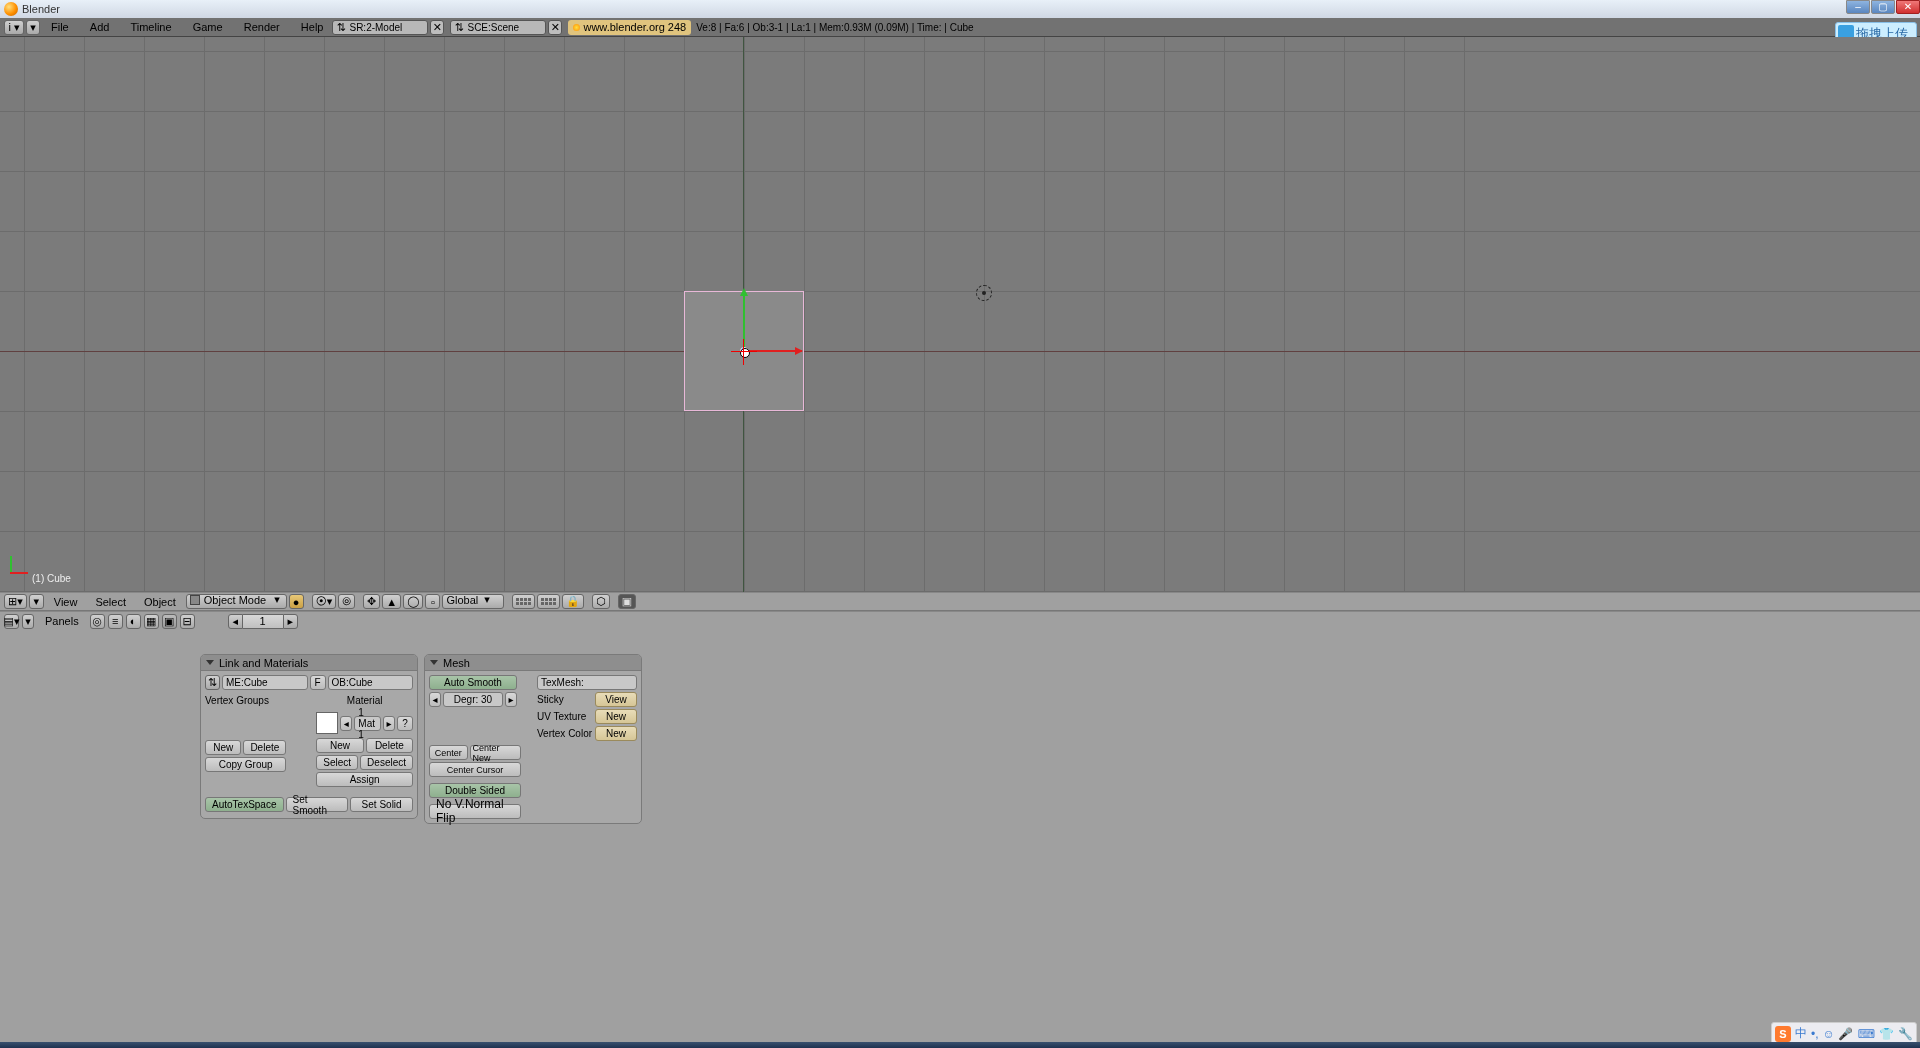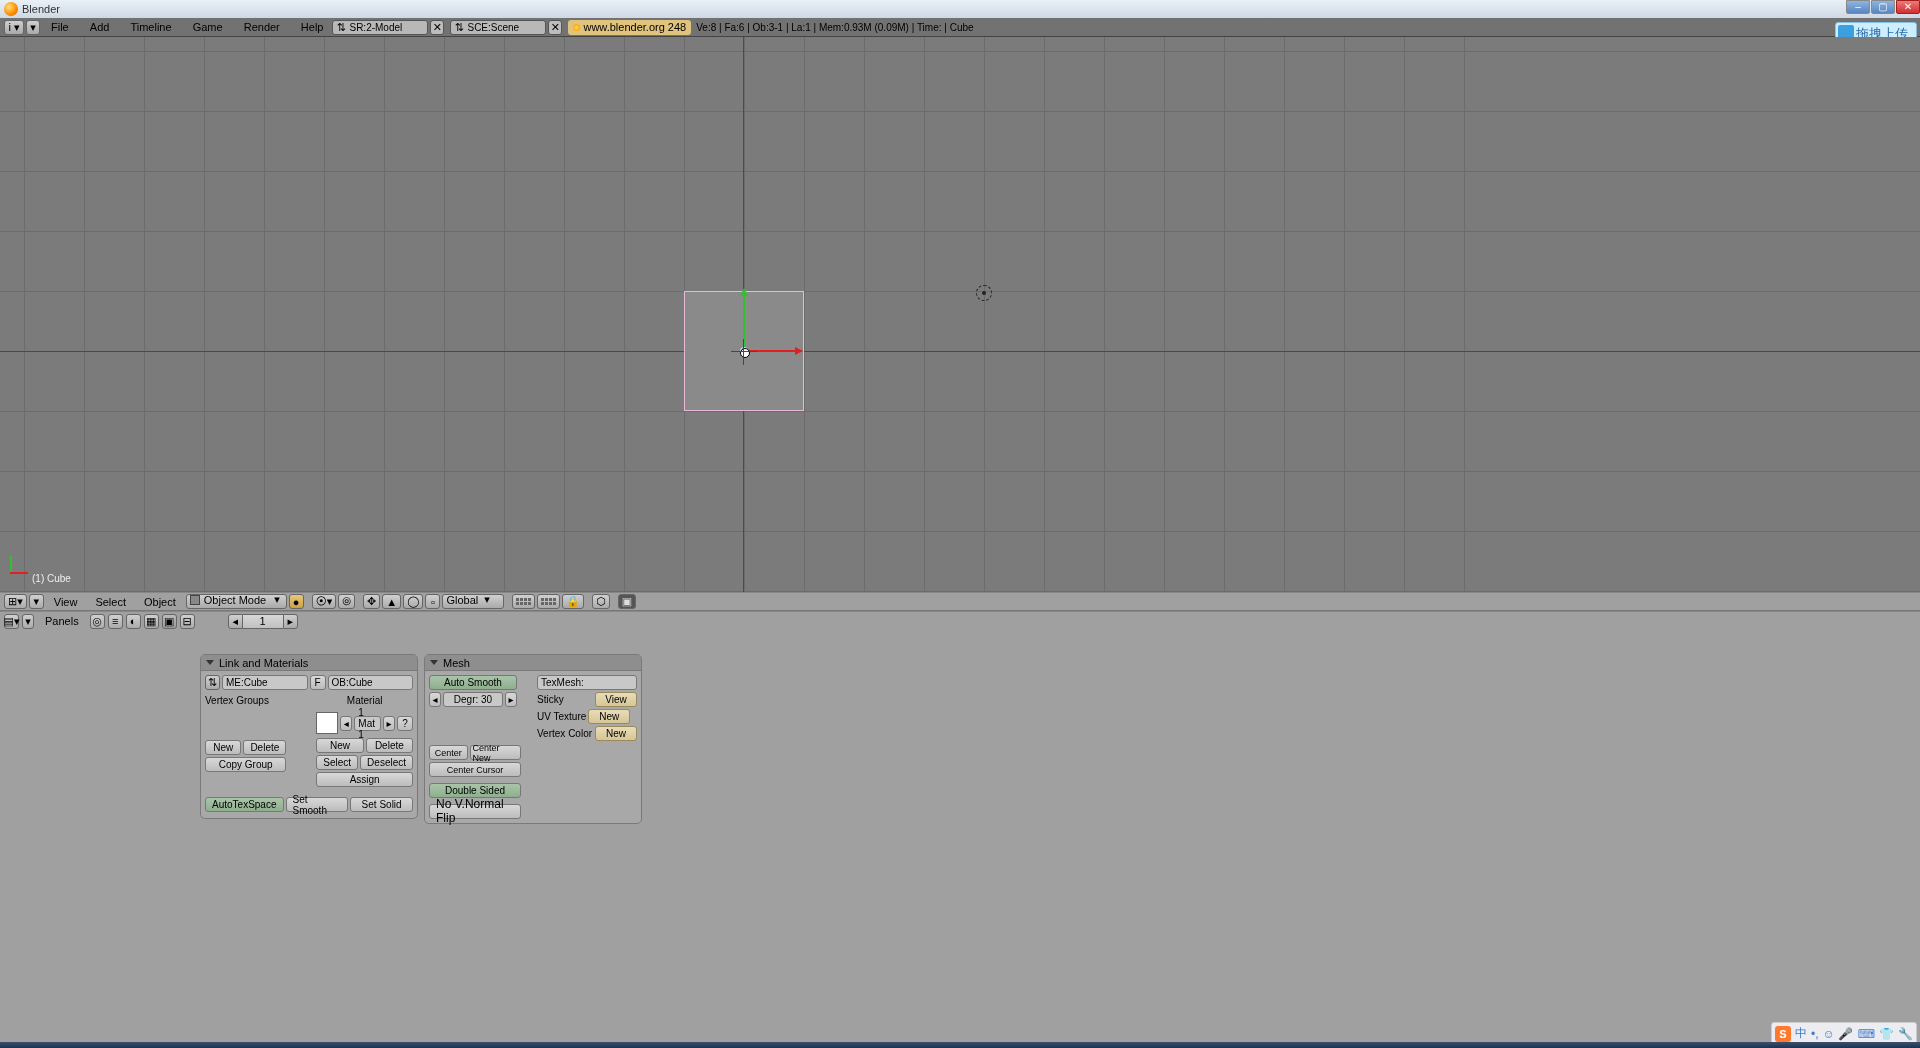--- a/index.html
+++ b/index.html
@@ -335,21 +335,21 @@
               <div class="txt-field" style="flex:1;justify-content:center">Degr: 30</div>
               <div class="btn" style="width:12px;padding:0">▸</div>
             </div>
         </div>
         <div style="flex:1">
           <div class="txt-field" style="width:100%">TexMesh:</div>
           <div class="row" style="margin-top:2px;justify-content:space-between">
               <span class="lbl">Sticky</span>
               <div class="btn beige" style="width:42px">View</div>
             </div>
-          <div class="row" style="">
+          <div class="row" style="justify-content:space-between">
               <span class="lbl">UV Texture</span>
               <div class="btn beige" style="width:42px">New</div>
             </div>
           <div class="row" style="justify-content:space-between">
               <span class="lbl">Vertex Color</span>
               <div class="btn beige" style="width:42px">New</div>
             </div>
         </div>
       </div>
       <div style="width:92px;margin-top:2px">

